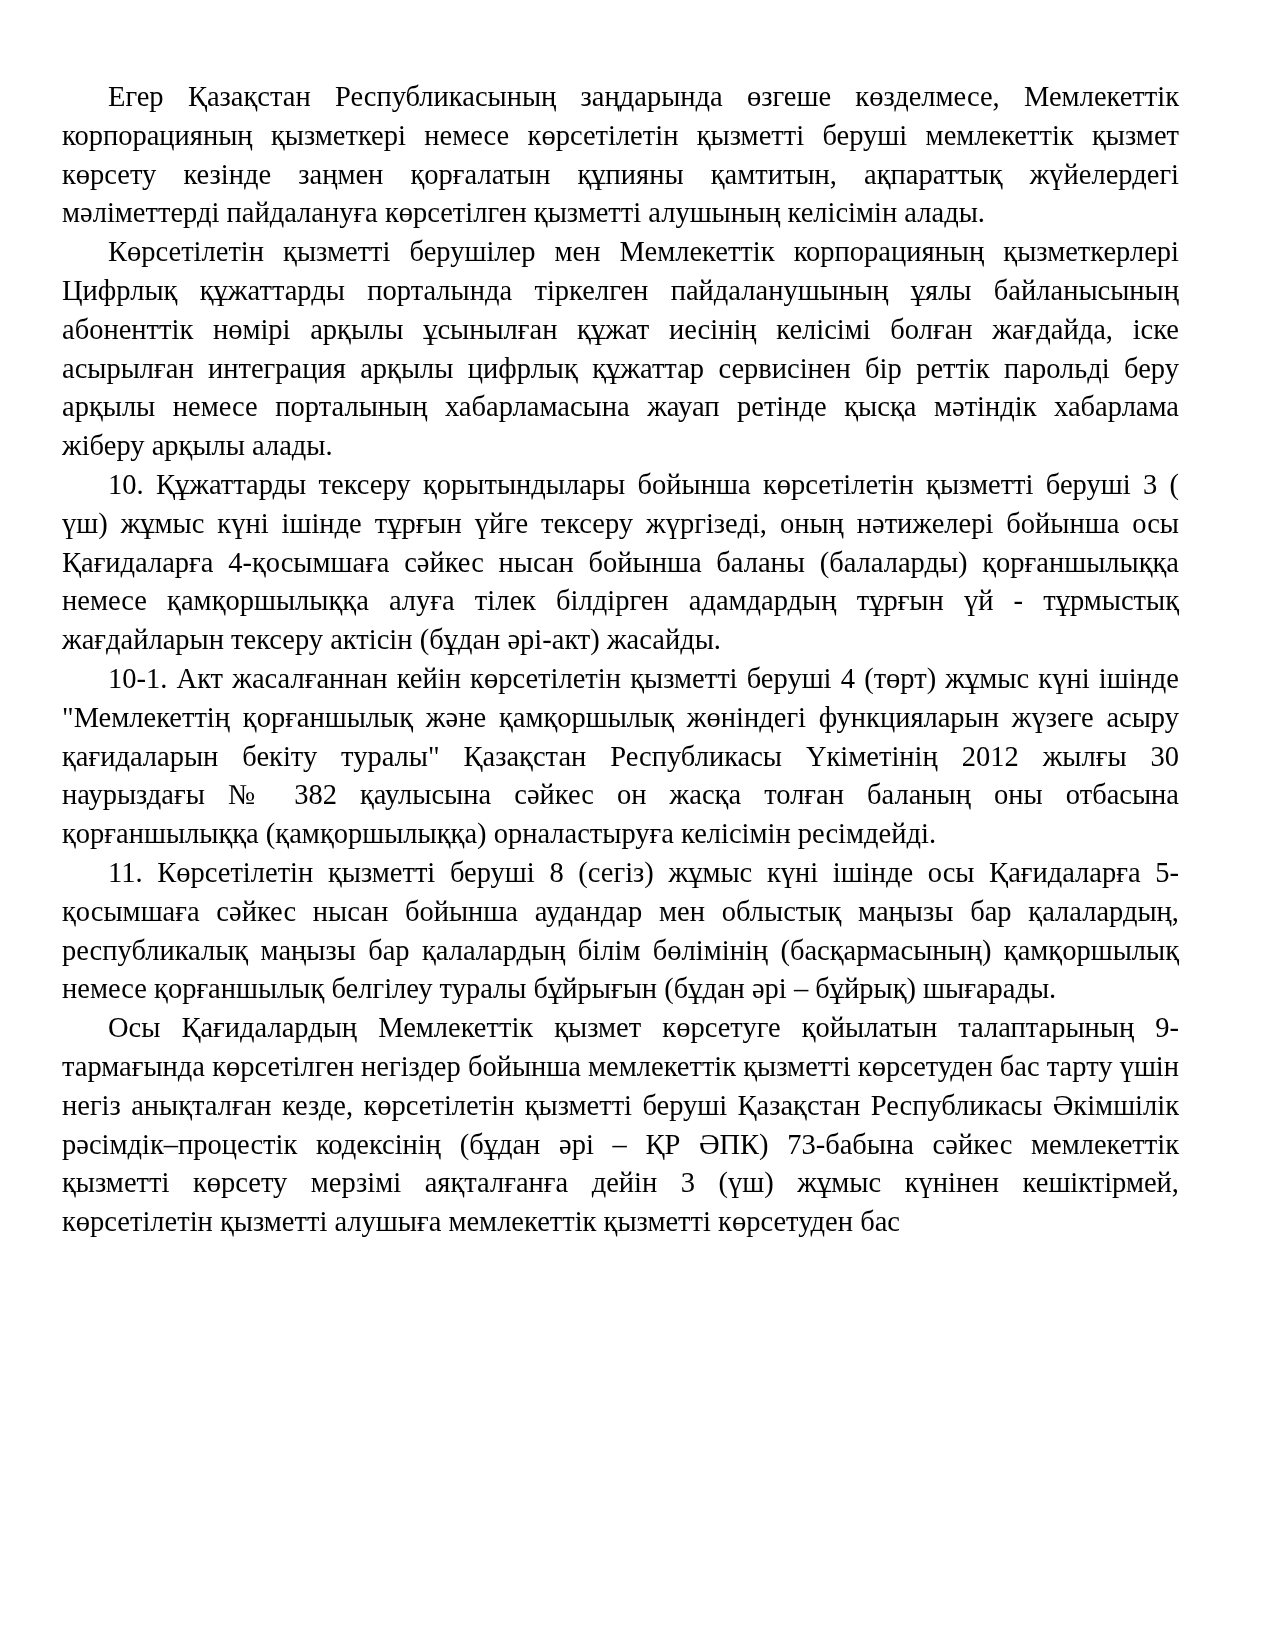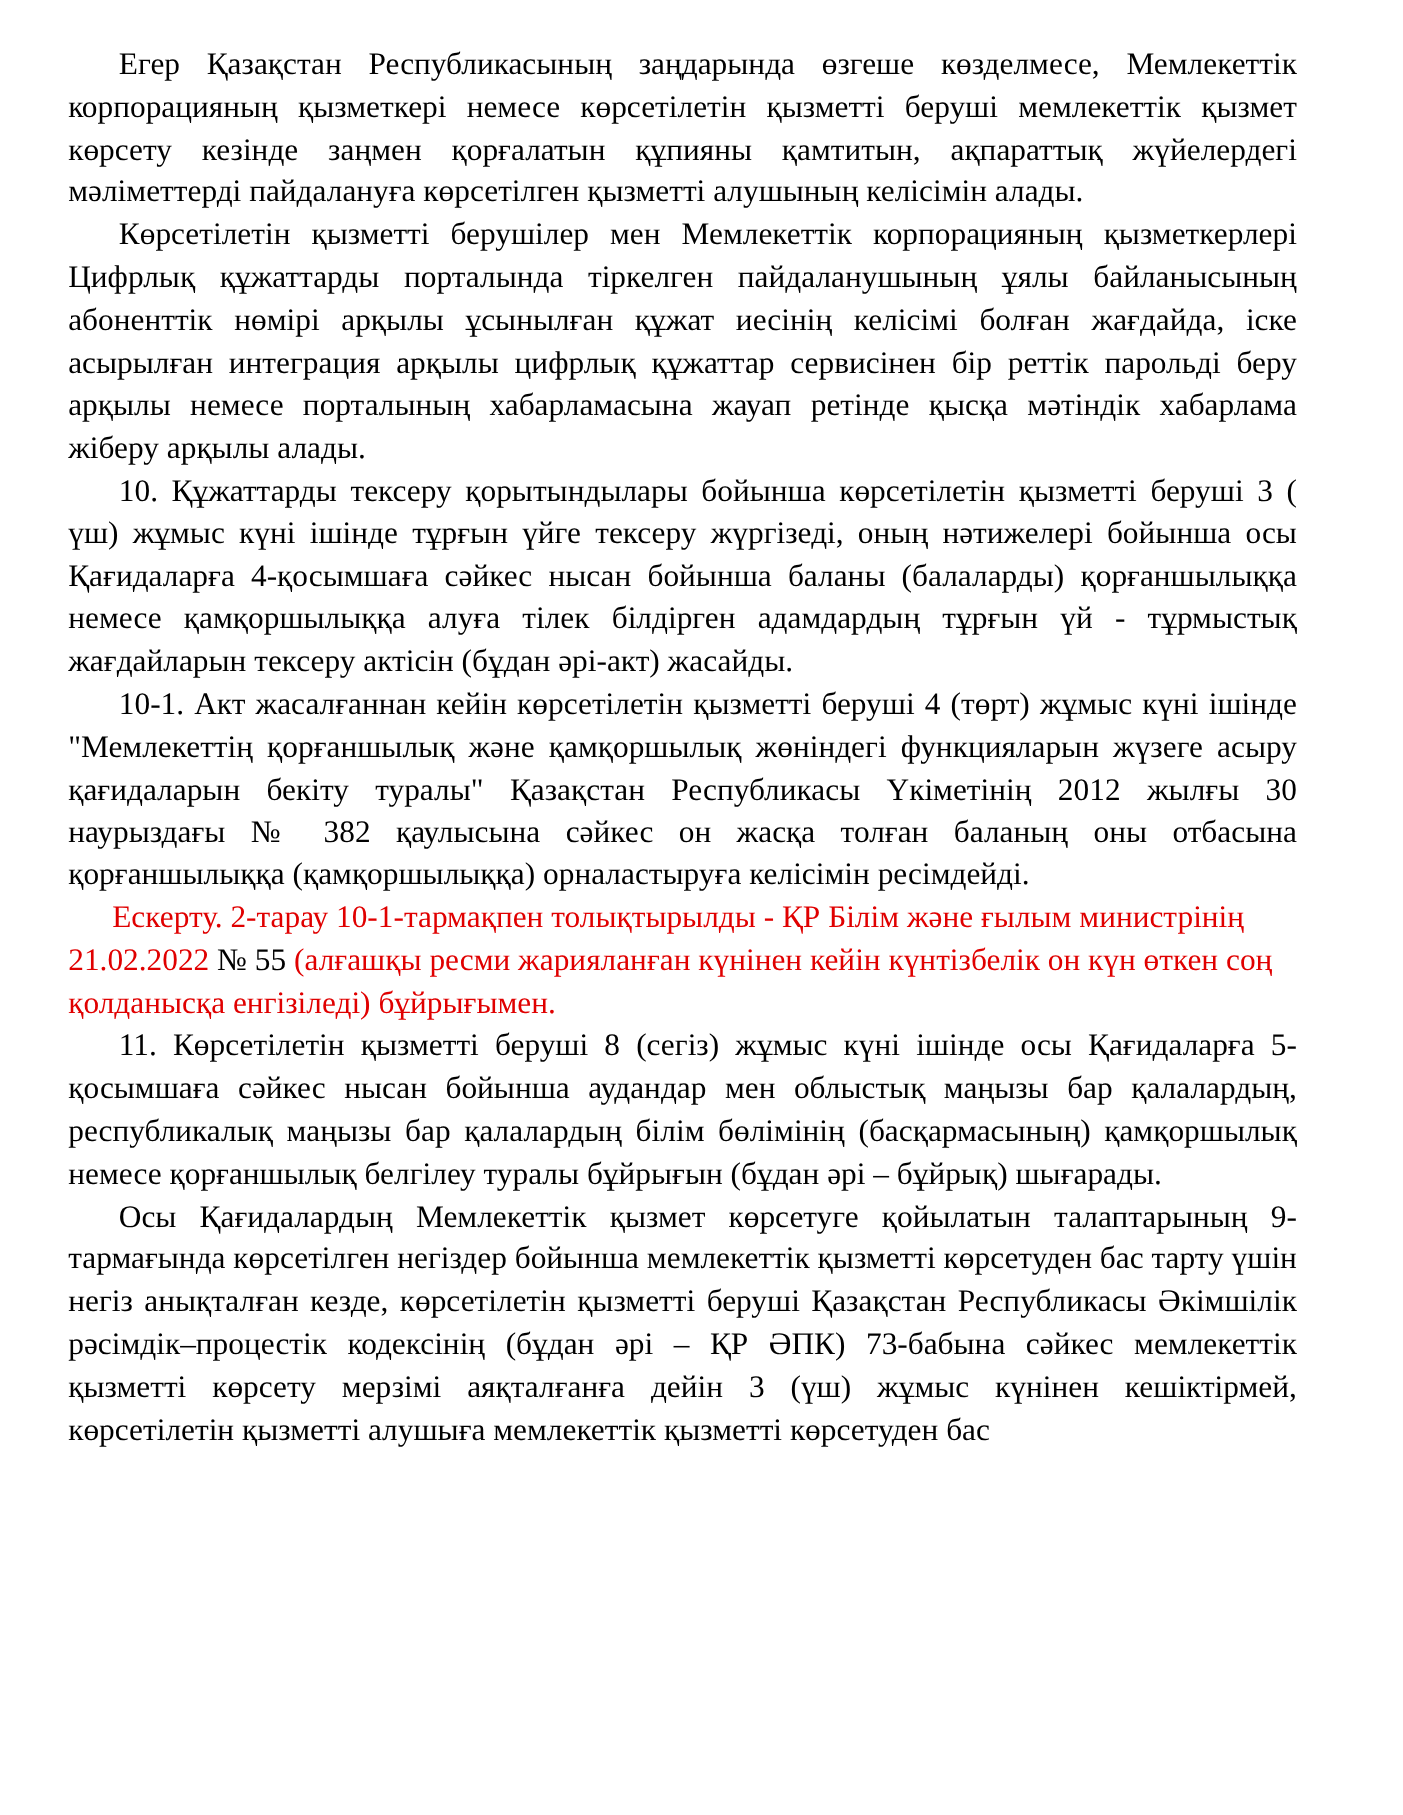--- a/index.html
+++ b/index.html
@@ -9,21 +9,21 @@
   }
   body {
     width: 1275px;
     height: 1650px;
     overflow: hidden;
   }
   .page {
     box-sizing: border-box;
     width: 1275px;
     height: 1650px;
-    padding: 40px 96px 40px 62px;
+    padding: 78px 96px 40px 62px;
     background: var(--page-bg, #ffffff);
     font-family: "Liberation Serif", "DejaVu Serif", serif;
     font-size: 28.5px;
     line-height: 38.8px;
     color: var(--text-color, #000000);
   }
   p {
     margin: 0;
     padding: 0;
   }
@@ -47,19 +47,18 @@
 
   <p class="body-par">Егер Қазақстан Республикасының заңдарында өзгеше көзделмесе, Мемлекеттік корпорацияның қызметкері немесе көрсетілетін қызметті беруші мемлекеттік қызмет көрсету кезінде заңмен қорғалатын құпияны қамтитын, ақпараттық жүйелердегі мәліметтерді пайдалануға көрсетілген қызметті алушының келісімін алады.</p>
 
   <p class="body-par">Көрсетілетін қызметті берушілер мен Мемлекеттік корпорацияның қызметкерлері Цифрлық құжаттарды порталында тіркелген пайдаланушының ұялы байланысының абоненттік нөмірі арқылы ұсынылған құжат иесінің келісімі болған жағдайда, іске асырылған интеграция арқылы цифрлық құжаттар сервисінен бір реттік парольді беру арқылы немесе порталының хабарламасына жауап ретінде қысқа мәтіндік хабарлама жіберу арқылы алады.</p>
 
 
   <p class="body-par">10. Құжаттарды тексеру қорытындылары бойынша көрсетілетін қызметті беруші 3 ( үш) жұмыс күні ішінде тұрғын үйге тексеру жүргізеді, оның нәтижелері бойынша осы Қағидаларға 4-қосымшаға сәйкес нысан бойынша баланы (балаларды) қорғаншылыққа немесе қамқоршылыққа алуға тілек білдірген адамдардың тұрғын үй - тұрмыстық жағдайларын тексеру актісін (бұдан әрі-акт) жасайды.</p>
 
   <p class="body-par">10-1. Акт жасалғаннан кейін көрсетілетін қызметті беруші 4 (төрт) жұмыс күні ішінде "Мемлекеттің қорғаншылық және қамқоршылық жөніндегі функцияларын жүзеге асыру қағидаларын бекіту туралы" Қазақстан Республикасы Үкіметінің 2012 жылғы 30 наурыздағы № 382 қаулысына сәйкес он жасқа толған баланың оны отбасына қорғаншылыққа (қамқоршылыққа) орналастыруға келісімін ресімдейді.</p>
 
-  <p class="note-par"><span>Ескерту. 2-тарау 10-1-тармақпен толықтырылды - ҚР Білім және ғылым министрінің 21.02.2022 </span><span class="order-number">№ 55 </span><span>(алғашқы ресми жарияланған күнінен кейін күнтізбелік он күн өткен соң қолданысқа енгізіледі) бұйрығымен.</span></p>
 
   <p class="body-par">11. Көрсетілетін қызметті беруші 8 (сегіз) жұмыс күні ішінде осы Қағидаларға 5-қосымшаға сәйкес нысан бойынша аудандар мен облыстық маңызы бар қалалардың, республикалық маңызы бар қалалардың білім бөлімінің (басқармасының) қамқоршылық немесе қорғаншылық белгілеу туралы бұйрығын (бұдан әрі – бұйрық) шығарады.</p>
 
   <p class="body-par">Осы Қағидалардың Мемлекеттік қызмет көрсетуге қойылатын талаптарының 9-тармағында көрсетілген негіздер бойынша мемлекеттік қызметті көрсетуден бас тарту үшін негіз анықталған кезде, көрсетілетін қызметті беруші Қазақстан Республикасы Әкімшілік рәсімдік–процестік кодексінің (бұдан әрі – ҚР ӘПК) 73-бабына сәйкес мемлекеттік қызметті көрсету мерзімі аяқталғанға дейін 3 (үш) жұмыс күнінен кешіктірмей, көрсетілетін қызметті алушыға мемлекеттік қызметті көрсетуден бас</p>
 
 </div>
 
 </body></html>

